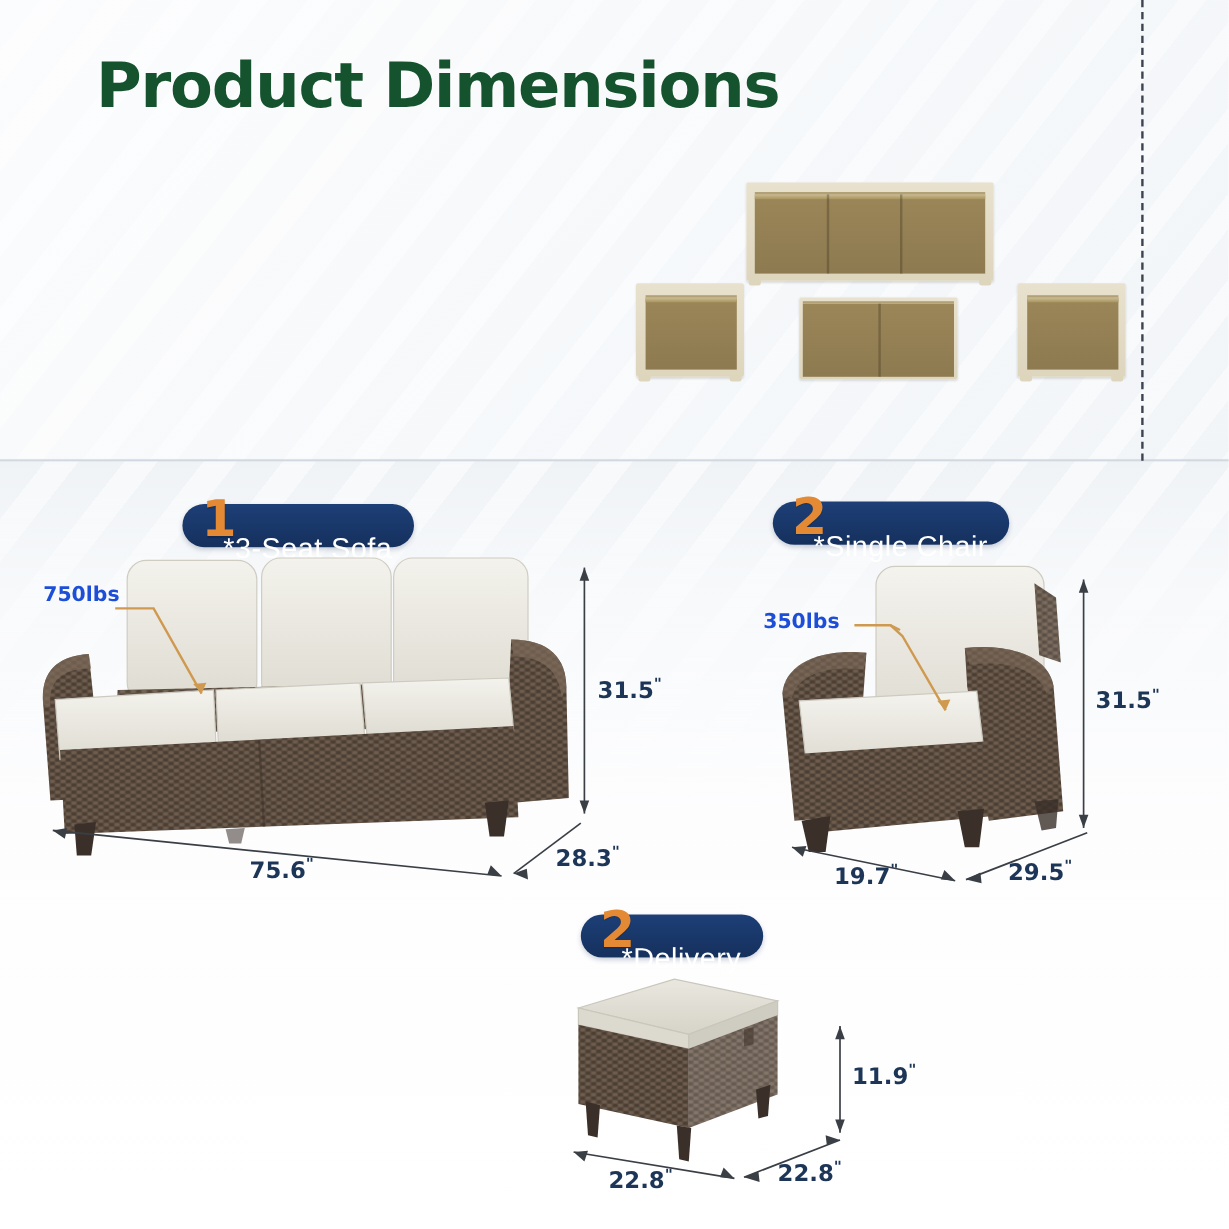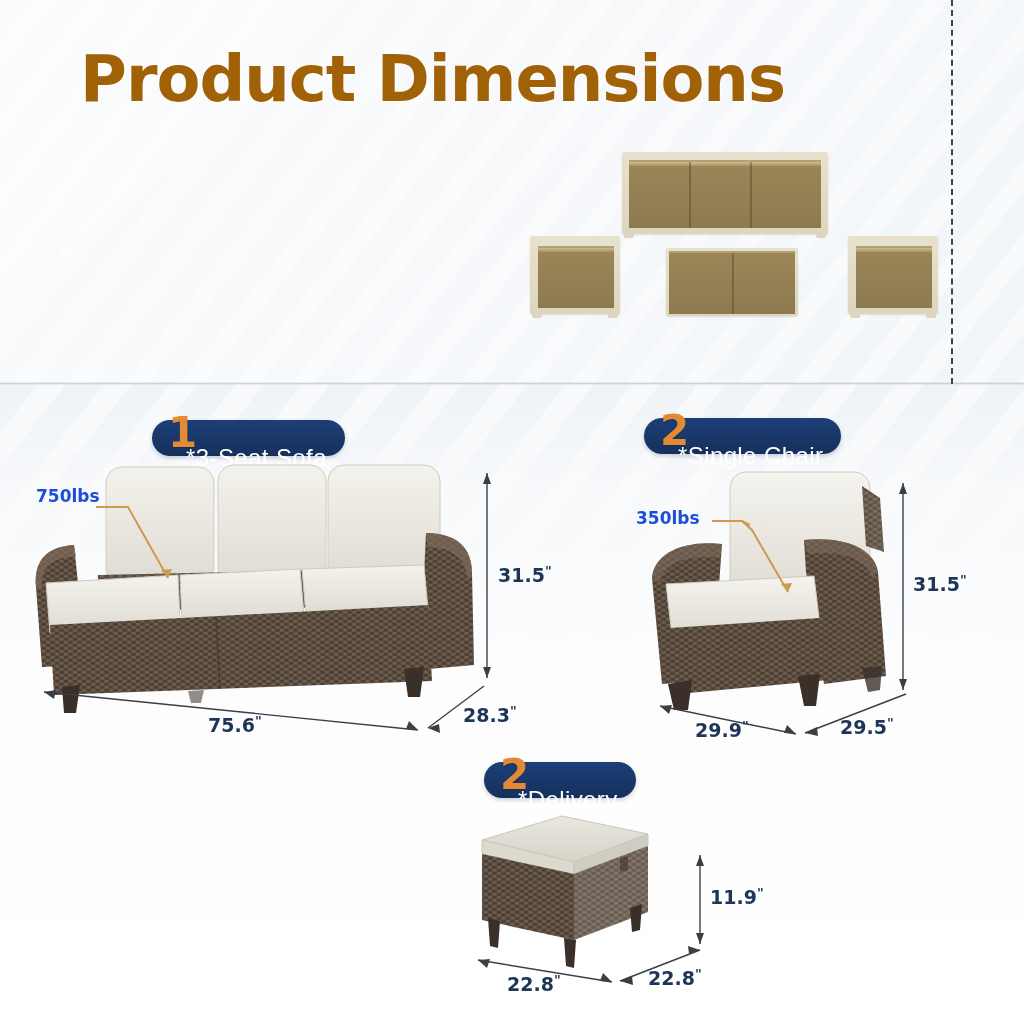--- a/index.html
+++ b/index.html
@@ -43,22 +43,22 @@
     background:linear-gradient(180deg,rgba(210,216,223,.0),rgba(198,206,215,.9),rgba(230,235,240,0));
   }
   .dashed-rule {
     position:absolute; left:951px; top:0px; width:0; height:384px;
     border-left:2px dashed #3c4350;
   }
 
   
   .title {
     position:absolute; left:80px; top:42px; width:880px;
-    font-size:64px; font-weight:bold; letter-spacing:-1px;
-    color:#a16207;
+    font-size:52px; font-weight:bold; letter-spacing:-1px;
+    color:#14532d;
     font-family:"DejaVu Sans", sans-serif;
     text-shadow:1px 1px 0 rgba(255,255,255,.7);
     white-space:nowrap;
   }
 
   .notice { position:absolute; left:66px; top:172px; width:450px; }
   .notice-head {
     font-size:22px; color:#1d3557; letter-spacing:.3px; margin-bottom:8px;
   }
   .notice-body {
@@ -357,21 +357,21 @@
     <path d="M805 733 L906 694" stroke="#3a3f46" stroke-width="1.4" fill="none"></path>
     <polygon points="805,733 817,727 818,736" fill="#3a3f46"></polygon>
 
     <path d="M903 483 L903 690" stroke="#3a3f46" stroke-width="1.4" fill="none"></path>
     <polygon points="903,483 899,494 907,494" fill="#3a3f46"></polygon>
     <polygon points="903,690 899,679 907,679" fill="#3a3f46"></polygon>
   </svg>
 
   <div class="weight" style="left:636px; top:508px;">350lbs</div>
 
-  <div class="dim" style="left:695px; top:718px;"><span>29.9</span><span class="q">"</span></div>
+  <div class="dim" style="left:695px; top:718px;"><span>19.7</span><span class="q">"</span></div>
   <div class="dim" style="left:840px; top:715px;"><span>29.5</span><span class="q">"</span></div>
   <div class="dim" style="left:913px; top:572px;"><span>31.5</span><span class="q">"</span></div>
 
   <div class="furn" id="ottoman-art" style="left:452px; top:812px;">
     <svg width="250" height="160" viewBox="0 0 250 160">
       <defs>
         <pattern id="weave3" width="9" height="6" patternUnits="userSpaceOnUse">
           <rect width="9" height="6" fill="#5b4c40"></rect>
           <rect x="0" y="0" width="4" height="2.4" rx="1.2" fill="#6e5d4e"></rect>
           <rect x="4.6" y="3" width="4" height="2.4" rx="1.2" fill="#6e5d4e"></rect>

